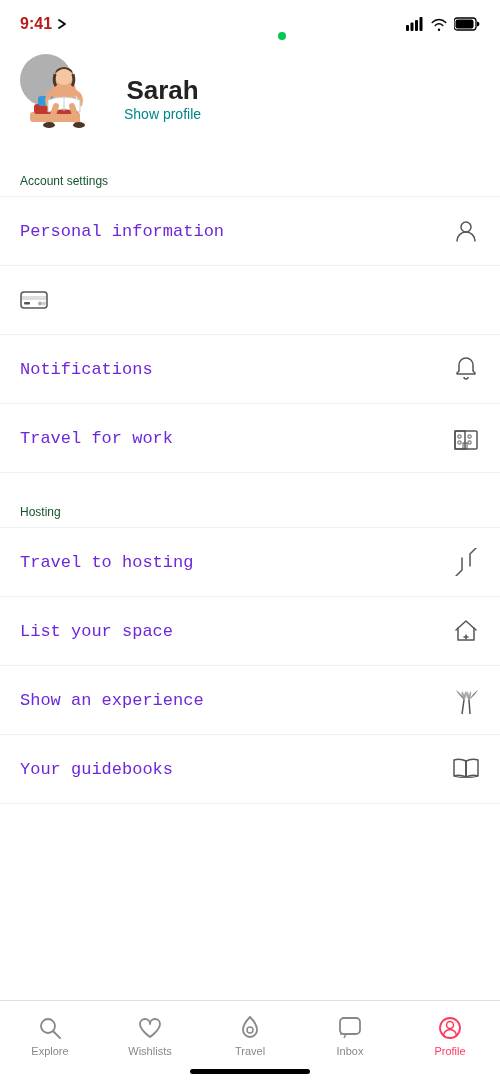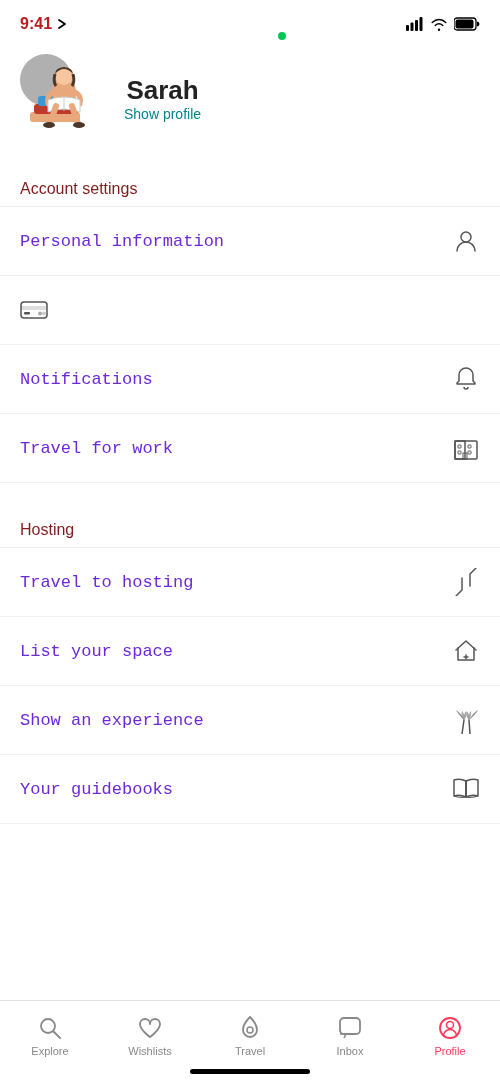--- a/index.html
+++ b/index.html
@@ -57,24 +57,24 @@
     }
     .profile-link {
       font-size: 14px;
       color: #008489;
       font-weight: 500;
     }
 
     
     .section-header {
       padding: 8px 20px 8px 20px;
-      font-size: 16px;
-      color: #7f1d1d;
+      font-size: 12px;
+      color: #14532d;
       font-weight: 400;
-      margin-top: 10px;
+      margin-top: 4px;
     }
 
     
     .menu-list {
       list-style: none;
     }
     .menu-item {
       display: flex;
       align-items: center;
       justify-content: space-between;

